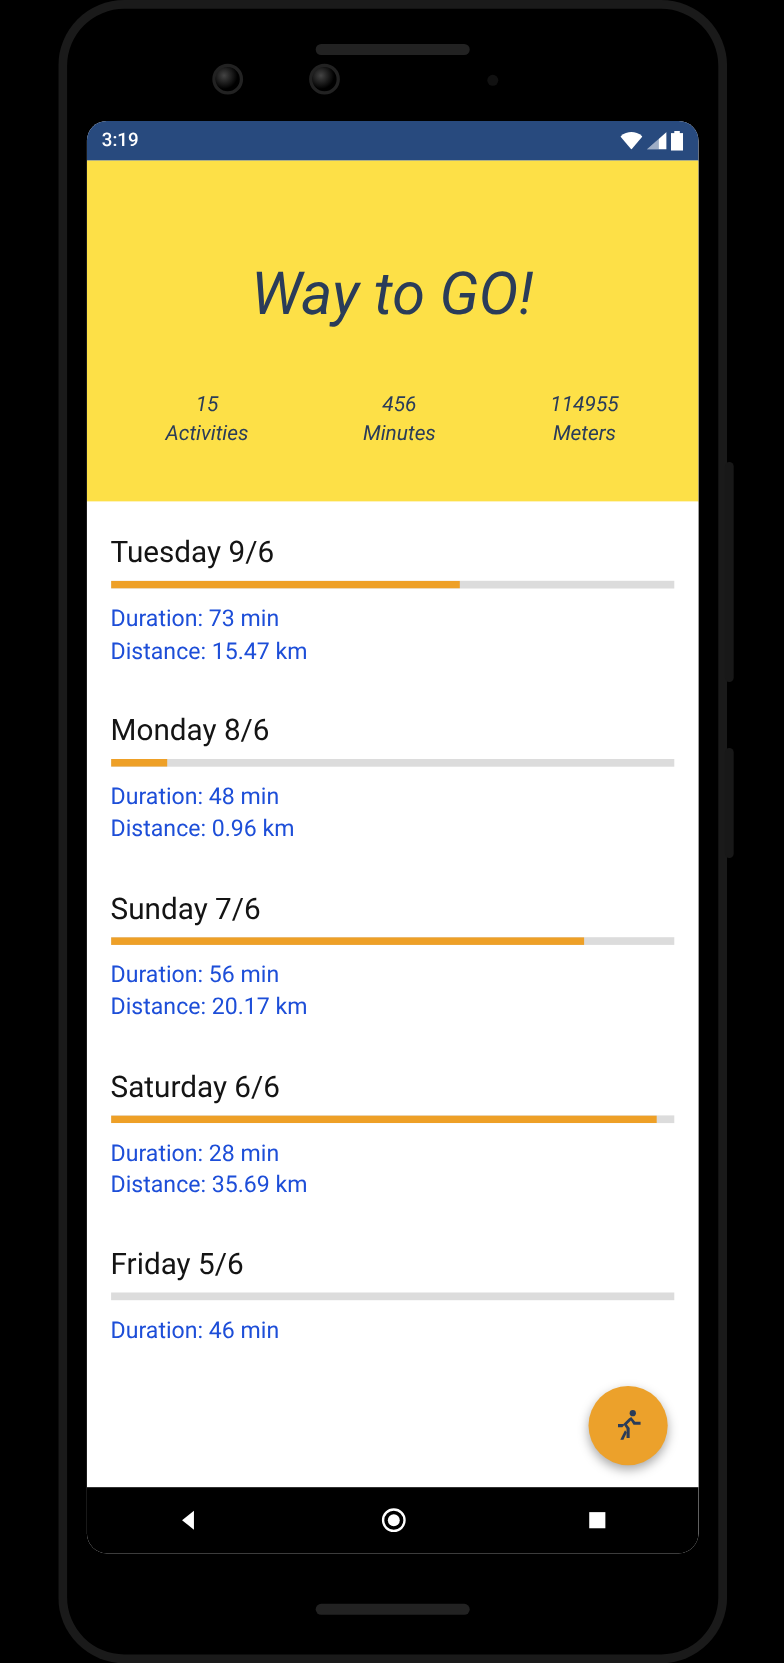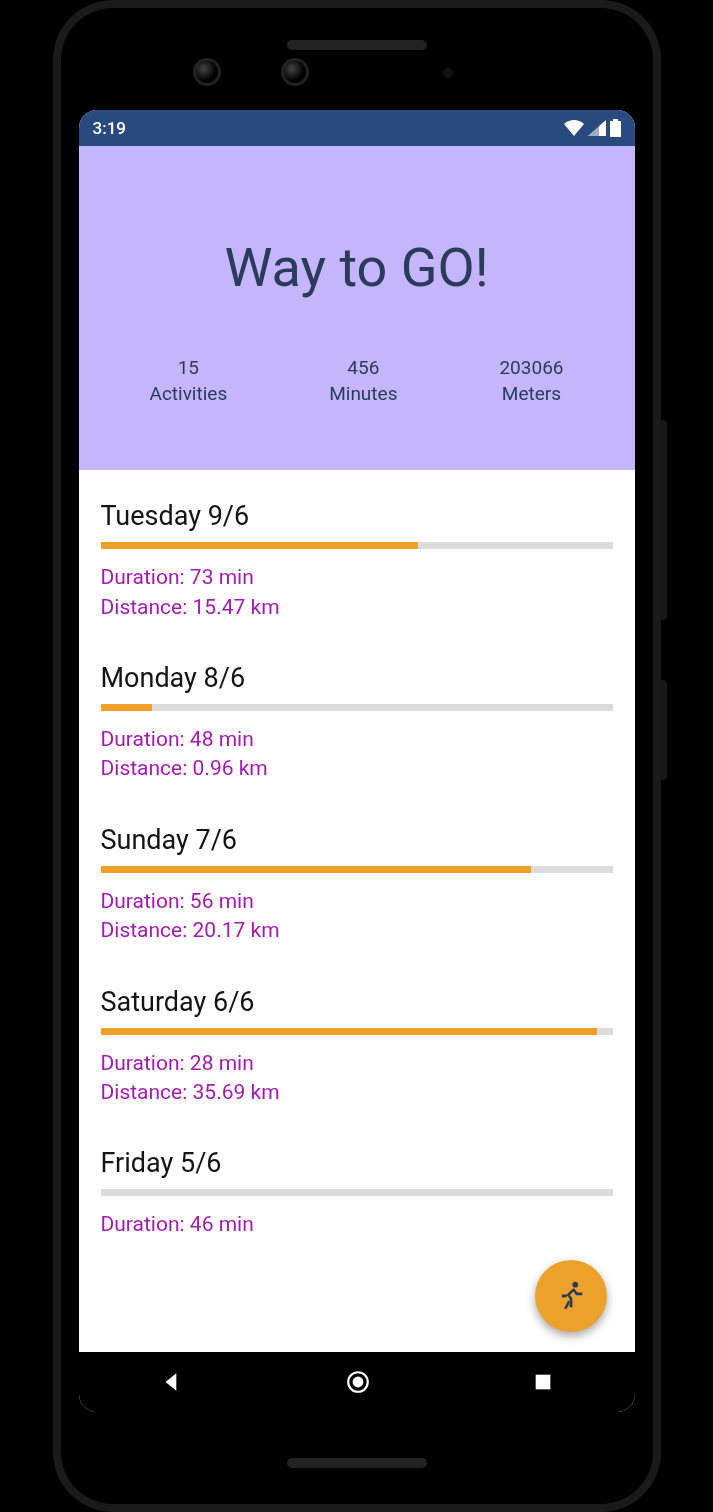--- a/index.html
+++ b/index.html
@@ -79,23 +79,24 @@
     justify-content: space-between;
     padding: 0 14px;
     font-size: 17px;
     font-weight: 500;
   }
   .status-right { display: flex; align-items: center; gap: 4px; }
   .status-right svg { display: block; }
 
   
   .hero {
-    background: #c4b5fd;
-    padding: 90px 20px 64px 20px;
+    background: #fde047;
+    padding: 90px 20px 50px 20px;
     text-align: center;
+    font-style: italic;
   }
   .hero-title {
     font-size: 54px;
     color: #2a3c59;
     font-weight: 400;
     margin-bottom: 56px;
   }
   .hero-stats {
     display: flex;
     justify-content: space-around;
@@ -127,21 +128,21 @@
     background: #dcdcdc;
     border-radius: 0;
     overflow: hidden;
     margin-bottom: 14px;
   }
   .progress-fill {
     height: 100%;
     background: #eea027;
   }
   .activity-meta {
-    color: #a21caf;
+    color: #1d4ed8;
     font-size: 21px;
     line-height: 1.4;
   }
 
   
   .fab {
     position: absolute;
     right: 28px;
     bottom: 80px;
     width: 72px; height: 72px;
@@ -200,21 +201,21 @@
       <div class="hero-stats">
         <div class="hero-stat">
           <div>15</div>
           <div>Activities</div>
         </div>
         <div class="hero-stat">
           <div>456</div>
           <div>Minutes</div>
         </div>
         <div class="hero-stat">
-          <div>203066</div>
+          <div>114955</div>
           <div>Meters</div>
         </div>
       </div>
     </div>
 
     <div class="list">
 
       <div class="activity">
         <div class="activity-title">Tuesday 9/6</div>
         <div class="progress-track">

